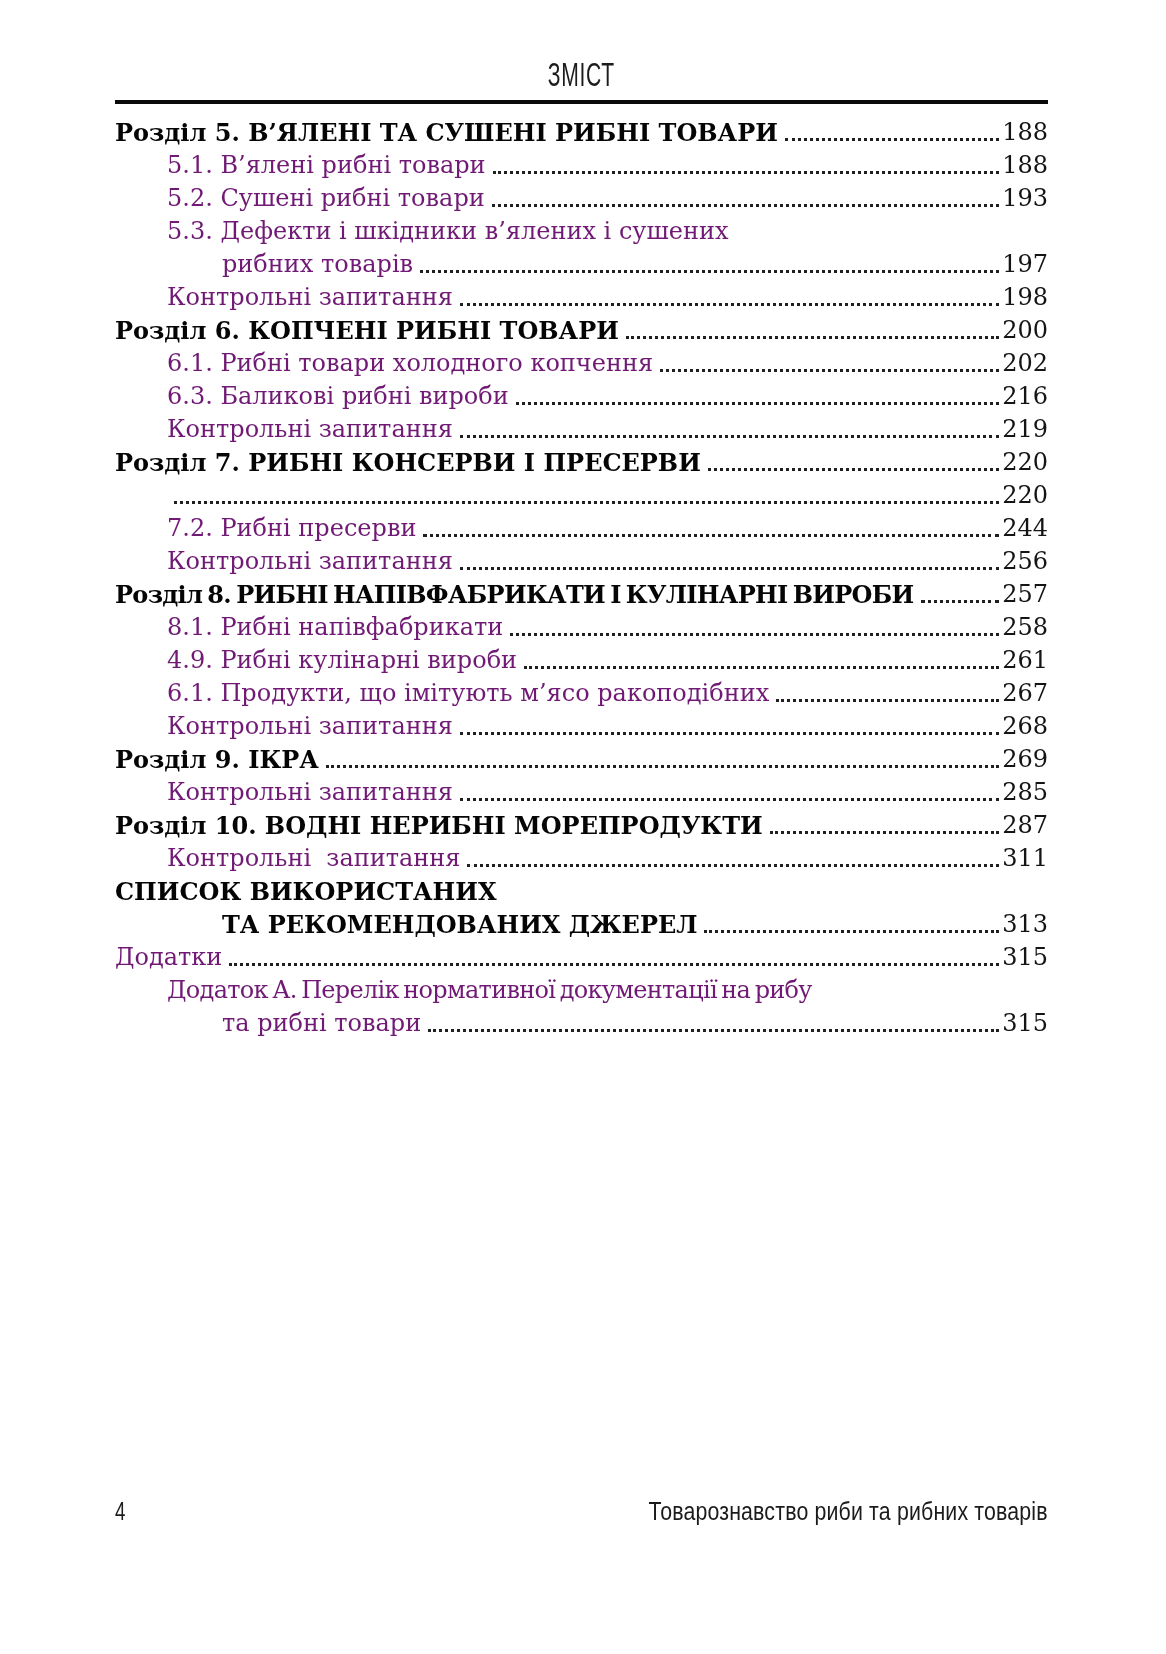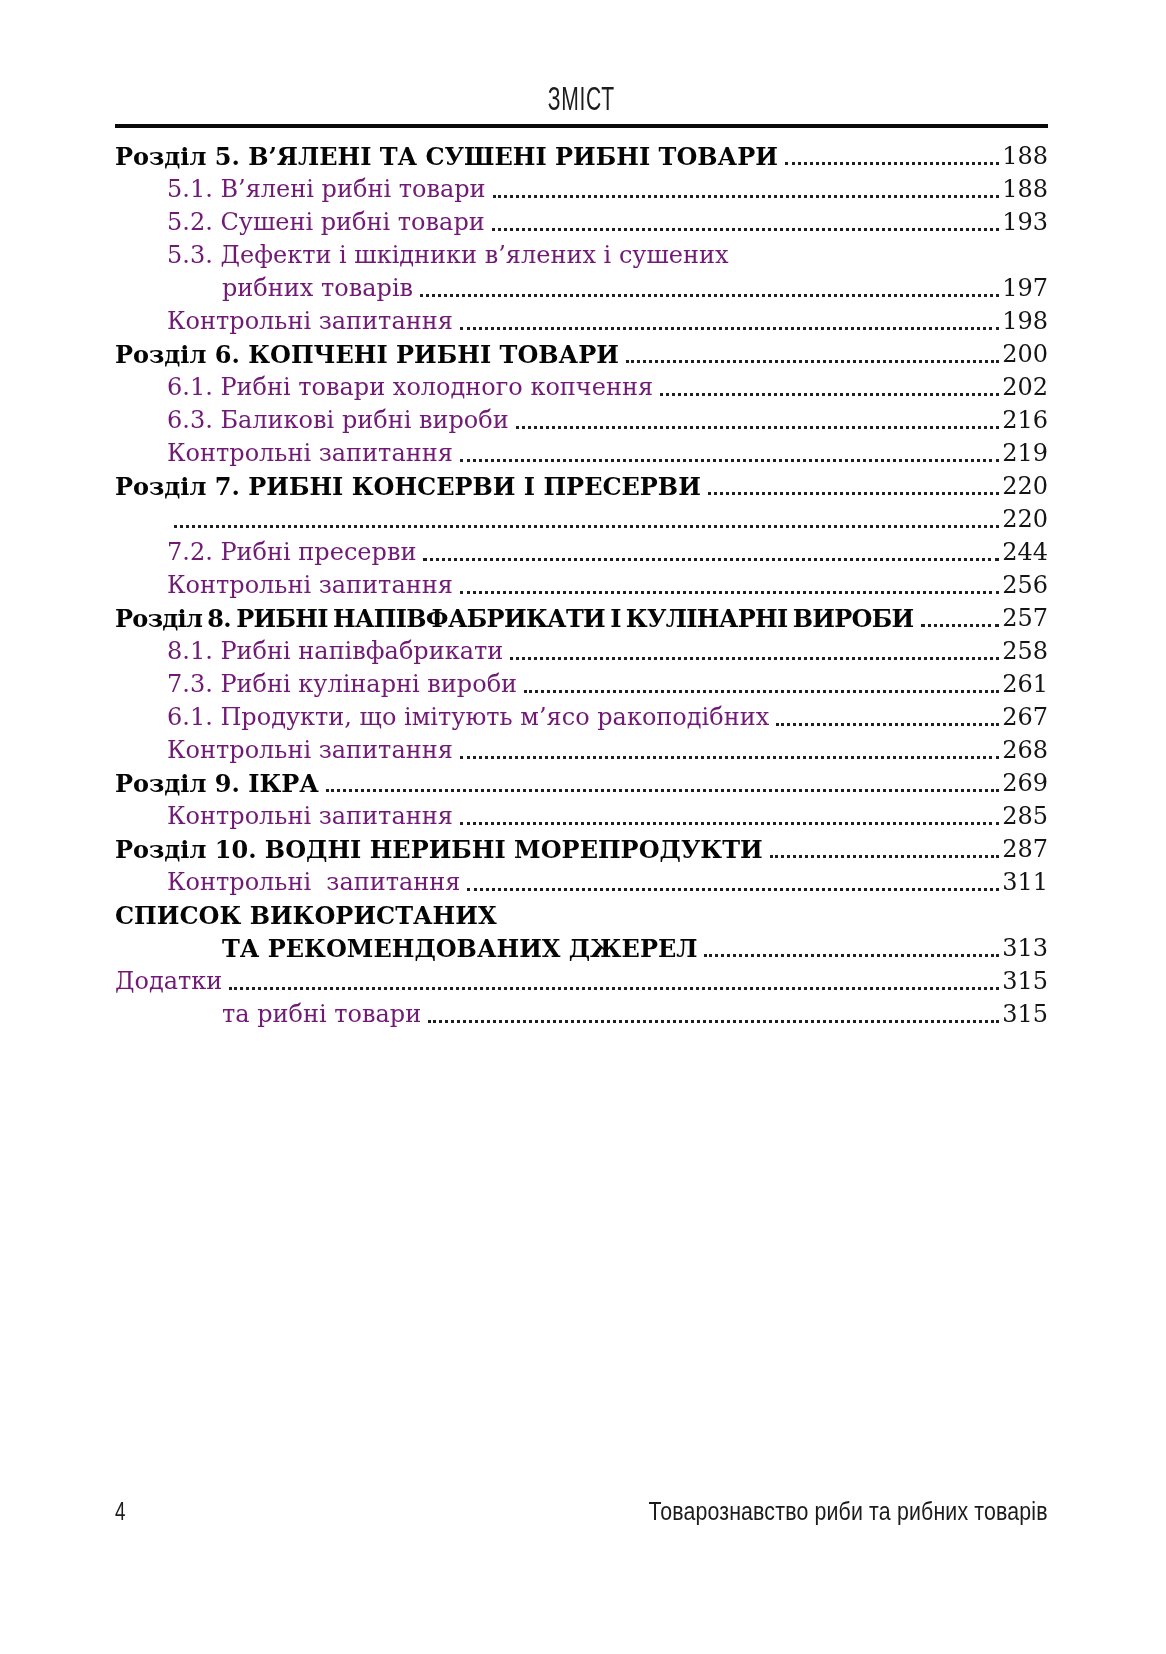--- a/index.html
+++ b/index.html
@@ -4,21 +4,21 @@
 <style>
   html, body { margin: 0; padding: 0; }
   body {
     width: 1166px; height: 1654px;
     background: #ffffff;
     color: #111;
     font-family: "DejaVu Serif", "Liberation Serif", serif;
     position: relative;
     overflow: hidden;
   }
-  .sheet { padding-top: 84px; }
+  .sheet { padding-top: 60px; }
 
   
   .header {
     margin: 0 118px 0 115px;
     text-align: center;
     border-bottom: 4px solid #0a0a0a;
     padding-bottom: 10px;
   }
   .header .title {
     display: inline-block;
@@ -162,21 +162,21 @@
       <span class="t">Розділ 8. РИБНІ НАПІВФАБРИКАТИ І КУЛІНАРНІ ВИРОБИ</span>
       <span class="leader"></span>
       <span class="p">257</span>
     </div>
       <div class="entry lvl1">
       <span class="t">8.1. Рибні напівфабрикати</span>
       <span class="leader"></span>
       <span class="p">258</span>
     </div>
       <div class="entry lvl1">
-      <span class="t">7.3. Рибні кулінарні вироби</span>
+      <span class="t">4.9. Рибні кулінарні вироби</span>
       <span class="leader"></span>
       <span class="p">261</span>
     </div>
       <div class="entry lvl1">
       <span class="t">6.1. Продукти, що імітують м’ясо ракоподібних</span>
       <span class="leader"></span>
       <span class="p">267</span>
     </div>
       <div class="entry lvl1">
       <span class="t">Контрольні запитання</span>
@@ -209,20 +209,24 @@
     </div>
       <div class="entry lvl2 bold">
       <span class="t">ТА РЕКОМЕНДОВАНИХ ДЖЕРЕЛ</span>
       <span class="leader"></span>
       <span class="p">313</span>
     </div>
       <div class="entry lvl0">
       <span class="t">Додатки</span>
       <span class="leader"></span>
       <span class="p">315</span>
+    </div>
+      <div class="entry lvl1 tight">
+      <span class="t">Додаток А. Перелік нормативної документації на рибу</span>
+
     </div>
       <div class="entry lvl2">
       <span class="t">та рибні товари</span>
       <span class="leader"></span>
       <span class="p">315</span>
     </div>
     </div>
 
   <div class="footer">
     <span class="num">4</span>

